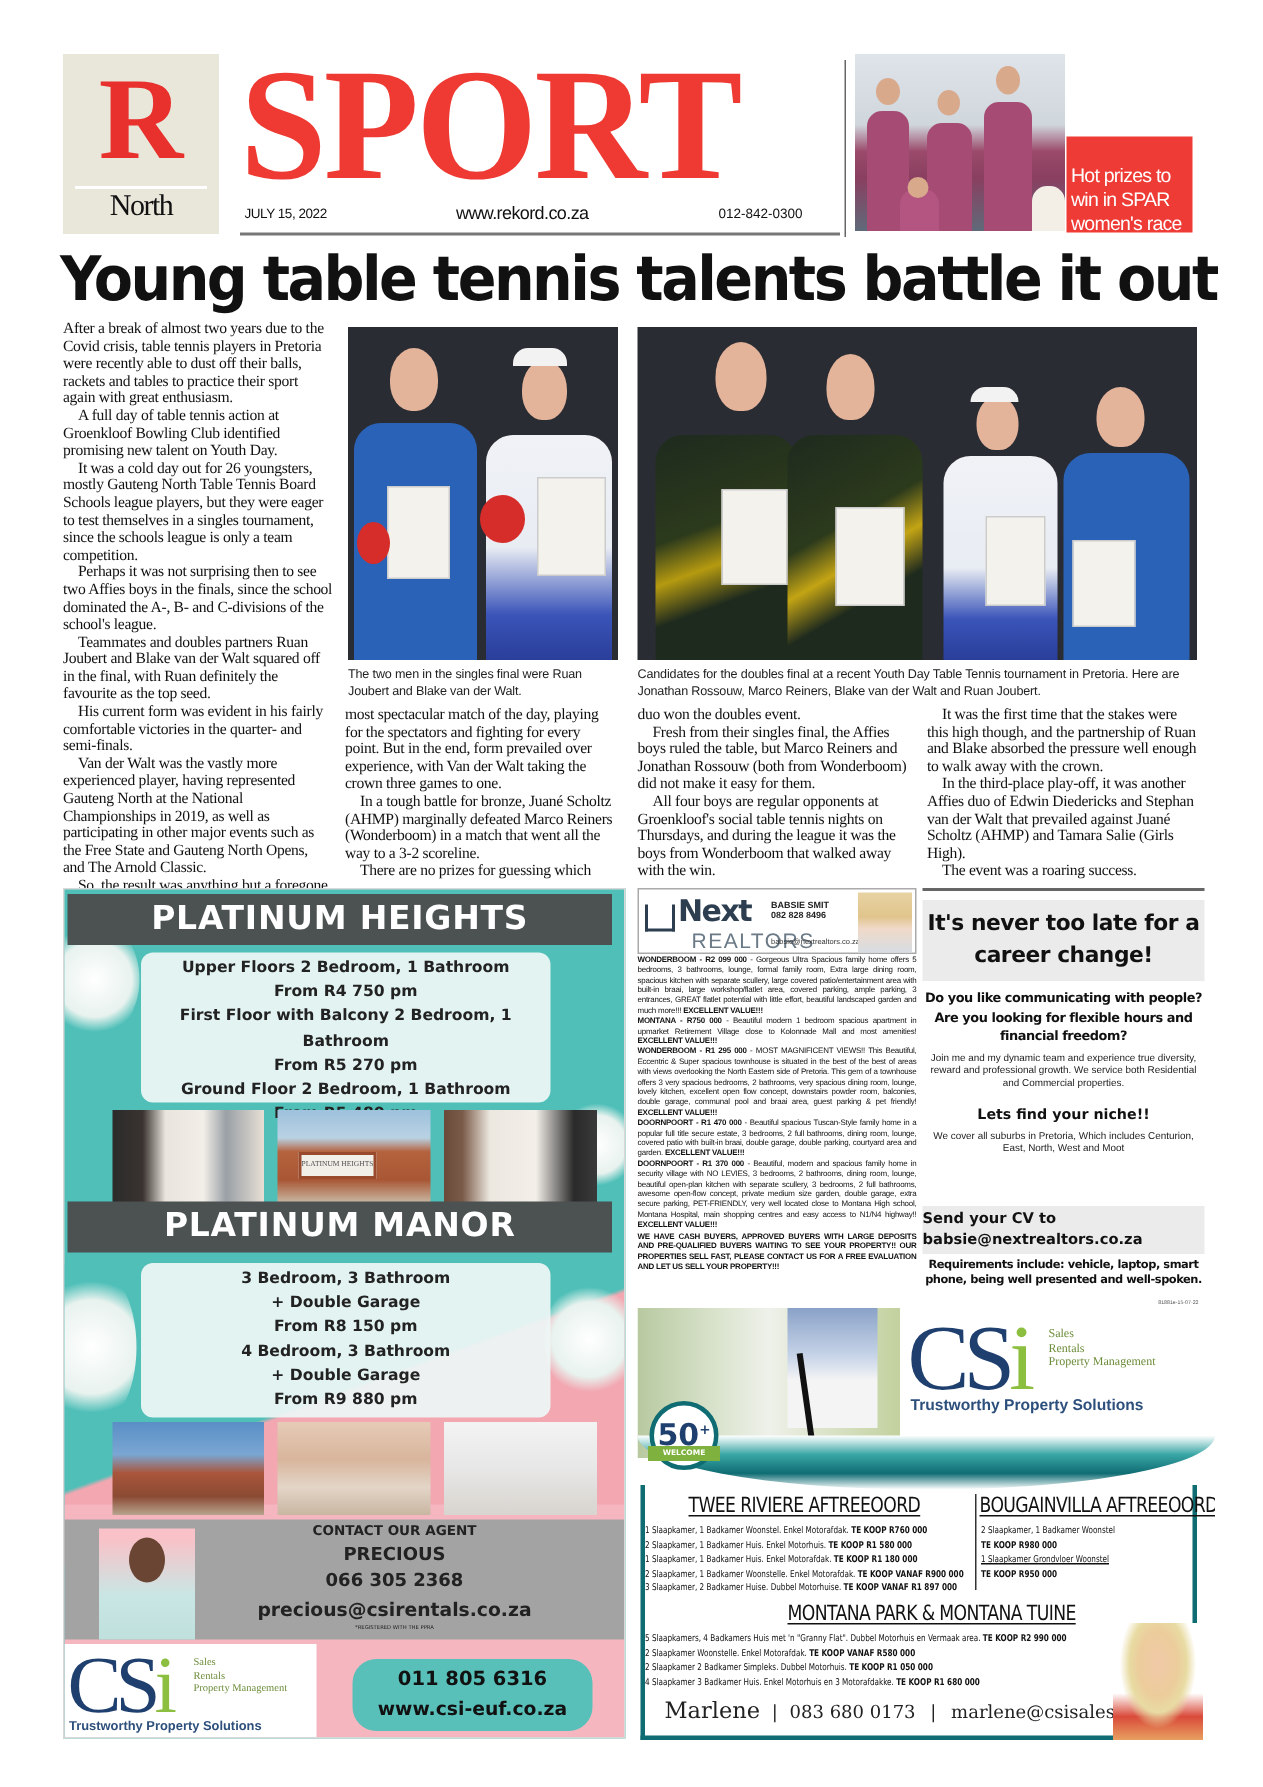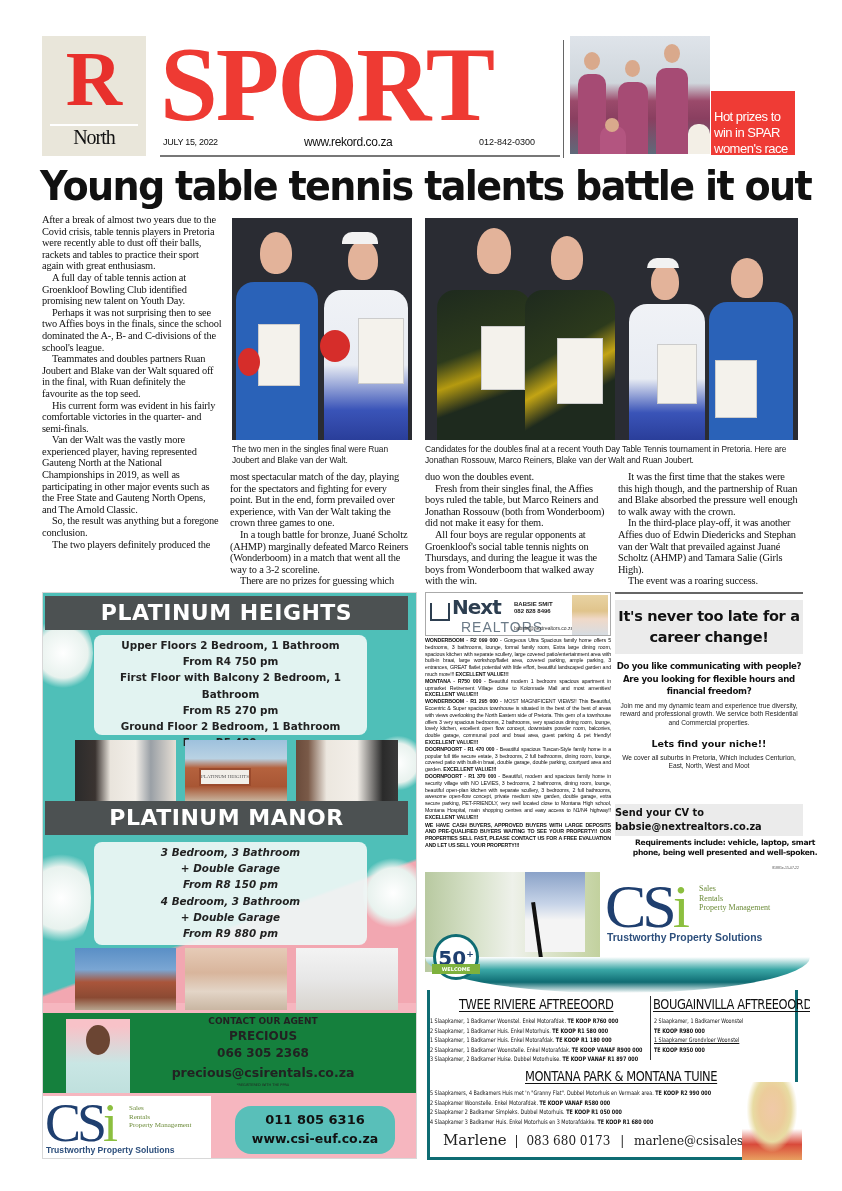--- a/index.html
+++ b/index.html
@@ -47,23 +47,23 @@
   
   .ad1 { left: 42px; top: 592px; width: 375px; height: 567px; background: #4fbfb8; overflow: hidden; border: 1px solid #d8d8d8; }
   .ad1-pinkbg { position: absolute; left: 0; top: 250px; width: 100%; height: 200px; background: linear-gradient(160deg, #4fbfb8 0%, #4fbfb8 45%, #f2a7b1 46%, #f2a7b1 100%); }
   .ad1-pinkbottom { position: absolute; left: 0; top: 410px; width: 100%; height: 157px; background: #f6b6bf; }
   .flower { position: absolute; border-radius: 50%; background: radial-gradient(circle,#ffffff 0%,#e8f2ee 50%,rgba(255,255,255,0) 70%); }
   .ad1-banner { position: absolute; left: 2px; width: 363px; background: #4c5152; color: #fff; font-family: "DejaVu Sans", sans-serif; font-weight: bold; text-align: center; letter-spacing: 0.5px; }
   .ad1-banner1 { top: 3px; height: 34px; font-size: 22px; line-height: 34px; }
   .ad1-banner2 { top: 208px; height: 34px; font-size: 22px; line-height: 34px; }
   .ad1-panel { position: absolute; left: 51px; width: 273px; background: rgba(238,246,245,0.93); border-radius: 8px; font-family: "DejaVu Sans", sans-serif; font-weight: bold; font-size: 10.4px; line-height: 16.2px; text-align: center; color: #222; padding-top: 2px; }
   .ad1-panel1 { top: 42px; height: 100px; }
-  .ad1-panel2 { top: 249px; height: 103px; font-style: italic; }
+  .ad1-panel2 { top: 249px; height: 103px; }
   .ad1-photo { position: absolute; height: 62px; overflow: hidden; }
-  .ad1-contact { position: absolute; left: 0; top: 420px; width: 100%; height: 80px; background: #15803d; }
+  .ad1-contact { position: absolute; left: 0; top: 420px; width: 100%; height: 80px; background: #a3a3a3; }
   .agent-photo { position: absolute; left: 23px; top: 6px; width: 64px; height: 74px; background: linear-gradient(180deg,#f8c2c8 0%,#f8c2c8 10%,#c9e6e4 60%,#bfe0dd 100%); overflow: hidden; }
   .contact-text { position: absolute; left: 90px; width: 260px; text-align: center; font-family: "DejaVu Sans", sans-serif; font-weight: bold; color: #222; }
   .csi-panel { position: absolute; left: 0; top: 503px; width: 168px; height: 63px; background: #fff; }
   .csi-big { position: absolute; left: 2px; top: -2px; font-family: "Liberation Serif", serif; font-size: 54px; line-height: 58px; color: #1f3f6f; letter-spacing: -4px; }
   .csi-i { color: #8cbf3f; }
   .csi-small { position: absolute; left: 86px; top: 8px; font-family: "Liberation Serif", serif; font-size: 7px; line-height: 8.5px; color: #6d8c3a; }
   .csi-tag { position: absolute; left: 3px; top: 49px; font-family: "Liberation Sans", sans-serif; font-weight: bold; font-size: 8.6px; color: #2d4f7c; }
   .csi-contact-pill { position: absolute; left: 192px; top: 513px; width: 160px; height: 48px; background: #59bfb9; border-radius: 16px; text-align: center; font-family: "DejaVu Sans", sans-serif; font-weight: bold; color: #111; }
 
   
@@ -80,21 +80,21 @@
   .listings .cash { font-weight: bold; margin-top: 1px; }
 
   
   .ad3 { left: 615px; top: 592px; width: 188px; height: 280px; background: #fff; }
   .ad3-topbar { position: absolute; left: 0; top: 0; width: 100%; height: 2px; background: #666; }
   .ad3-head { position: absolute; left: 0; top: 8px; width: 100%; height: 54px; background: #ebebeb; text-align: center; font-family: "DejaVu Sans", sans-serif; font-weight: bold; font-size: 14.5px; line-height: 21px; padding-top: 6px; color: #111; letter-spacing: -0.3px; }
   .ad3-q { position: absolute; left: 0; top: 68px; width: 100%; text-align: center; font-family: "DejaVu Sans", sans-serif; font-weight: bold; font-size: 8.6px; line-height: 12.5px; color: #111; letter-spacing: -0.3px; }
   .ad3-p { position: absolute; left: 0; width: 100%; text-align: center; font-family: "Liberation Sans", sans-serif; font-size: 6.6px; line-height: 8.3px; color: #222; }
   .ad3-niche { position: absolute; left: 0; top: 146px; width: 100%; text-align: center; font-family: "DejaVu Sans", sans-serif; font-weight: bold; font-size: 9.5px; color: #111; }
   .ad3-send { position: absolute; left: 0; top: 212px; width: 100%; height: 32px; background: #ebebeb; font-family: "DejaVu Sans", sans-serif; font-weight: bold; font-size: 9.8px; line-height: 14px; padding-top: 2px; color: #111; }
-  .ad3-req { position: absolute; left: 16px; top: 246px; width: 100%; text-align: center; font-family: "DejaVu Sans", sans-serif; font-weight: bold; font-size: 7.6px; line-height: 10px; color: #111; letter-spacing: -0.3px; }
+  .ad3-req { position: absolute; left: 0; top: 246px; width: 100%; text-align: center; font-family: "DejaVu Sans", sans-serif; font-weight: bold; font-size: 7.6px; line-height: 10px; color: #111; letter-spacing: -0.3px; }
   .ad3-code { position: absolute; right: 4px; font-family: "Liberation Sans", sans-serif; font-size: 3.5px; color: #555; }
 
   
   .ad4 { left: 425px; top: 872px; width: 385px; height: 290px; background: #fff; overflow: hidden; }
   .ad4-photo { position: absolute; left: 0; top: 0; width: 175px; height: 100px; background: linear-gradient(90deg,#b8c9a0 0%,#d9e3cc 30%,#eef1ea 50%,#c2d19e 100%); overflow: hidden; }
   .ad4-wave { position: absolute; left: 0; top: 85px; width: 100%; height: 36px; background: linear-gradient(180deg,#fff 0%,#3aa7a6 35%,#0f6c73 70%,#fff 100%); border-radius: 0 0 50% 50% / 0 0 100% 100%; }
   .badge50 { position: absolute; left: 8px; top: 62px; width: 46px; height: 46px; border-radius: 50%; background: #ffffff; border: 3px solid #0f6c73; text-align: center; font-family: "DejaVu Sans", sans-serif; font-weight: bold; font-size: 20px; line-height: 34px; color: #1f3f6f; }
   .badge50 .w { position: absolute; left: -4px; bottom: 3px; width: 48px; height: 10px; background: #7eb13d; font-size: 5px; line-height: 10px; color: #fff; }
   .csi2 { position: absolute; left: 178px; top: 2px; width: 200px; height: 80px; }
   .csi2 .big { position: absolute; left: 2px; top: 0; font-family: "Liberation Serif", serif; font-size: 62px; line-height: 64px; color: #1f3f6f; letter-spacing: -4px; }
@@ -133,20 +133,21 @@
   <div class="h" style="left:35px;top:82px;width:14px;height:14px;"></div>
   <div style="position:absolute;left:118px;bottom:0;width:22px;height:30px;background:#f3efe6;border-radius:10px 10px 0 0;"></div>
 </div>
 <div class="abs teaser-box">Hot prizes to win in SPAR women's race</div>
 
 <div class="abs headline">Young table tennis talents battle it out</div>
 
 <div class="col col1">
   <p class="first">After a break of almost two years due to the Covid crisis, table tennis players in Pretoria were recently able to dust off their balls, rackets and tables to practice their sport again with great enthusiasm.</p>
   <p>A full day of table tennis action at Groenkloof Bowling Club identified promising new talent on Youth Day.</p>
+  <p>It was a cold day out for 26 youngsters, mostly Gauteng North Table Tennis Board Schools league players, but they were eager to test themselves in a singles tournament, since the schools league is only a team competition.</p>
   <p>Perhaps it was not surprising then to see two Affies boys in the finals, since the school dominated the A-, B- and C-divisions of the school's league.</p>
   <p>Teammates and doubles partners Ruan Joubert and Blake van der Walt squared off in the final, with Ruan definitely the favourite as the top seed.</p>
   <p>His current form was evident in his fairly comfortable victories in the quarter- and semi-finals.</p>
   <p>Van der Walt was the vastly more experienced player, having represented Gauteng North at the National Championships in 2019, as well as participating in other major events such as the Free State and Gauteng North Opens, and The Arnold Classic.</p>
   <p>So, the result was anything but a foregone conclusion.</p>
   <p>The two players definitely produced the</p>
 </div>
 
 <div class="photo photo1">
   <div class="boy" style="left:4px;width:82px;height:158px;background:#2a62b8;"></div>

